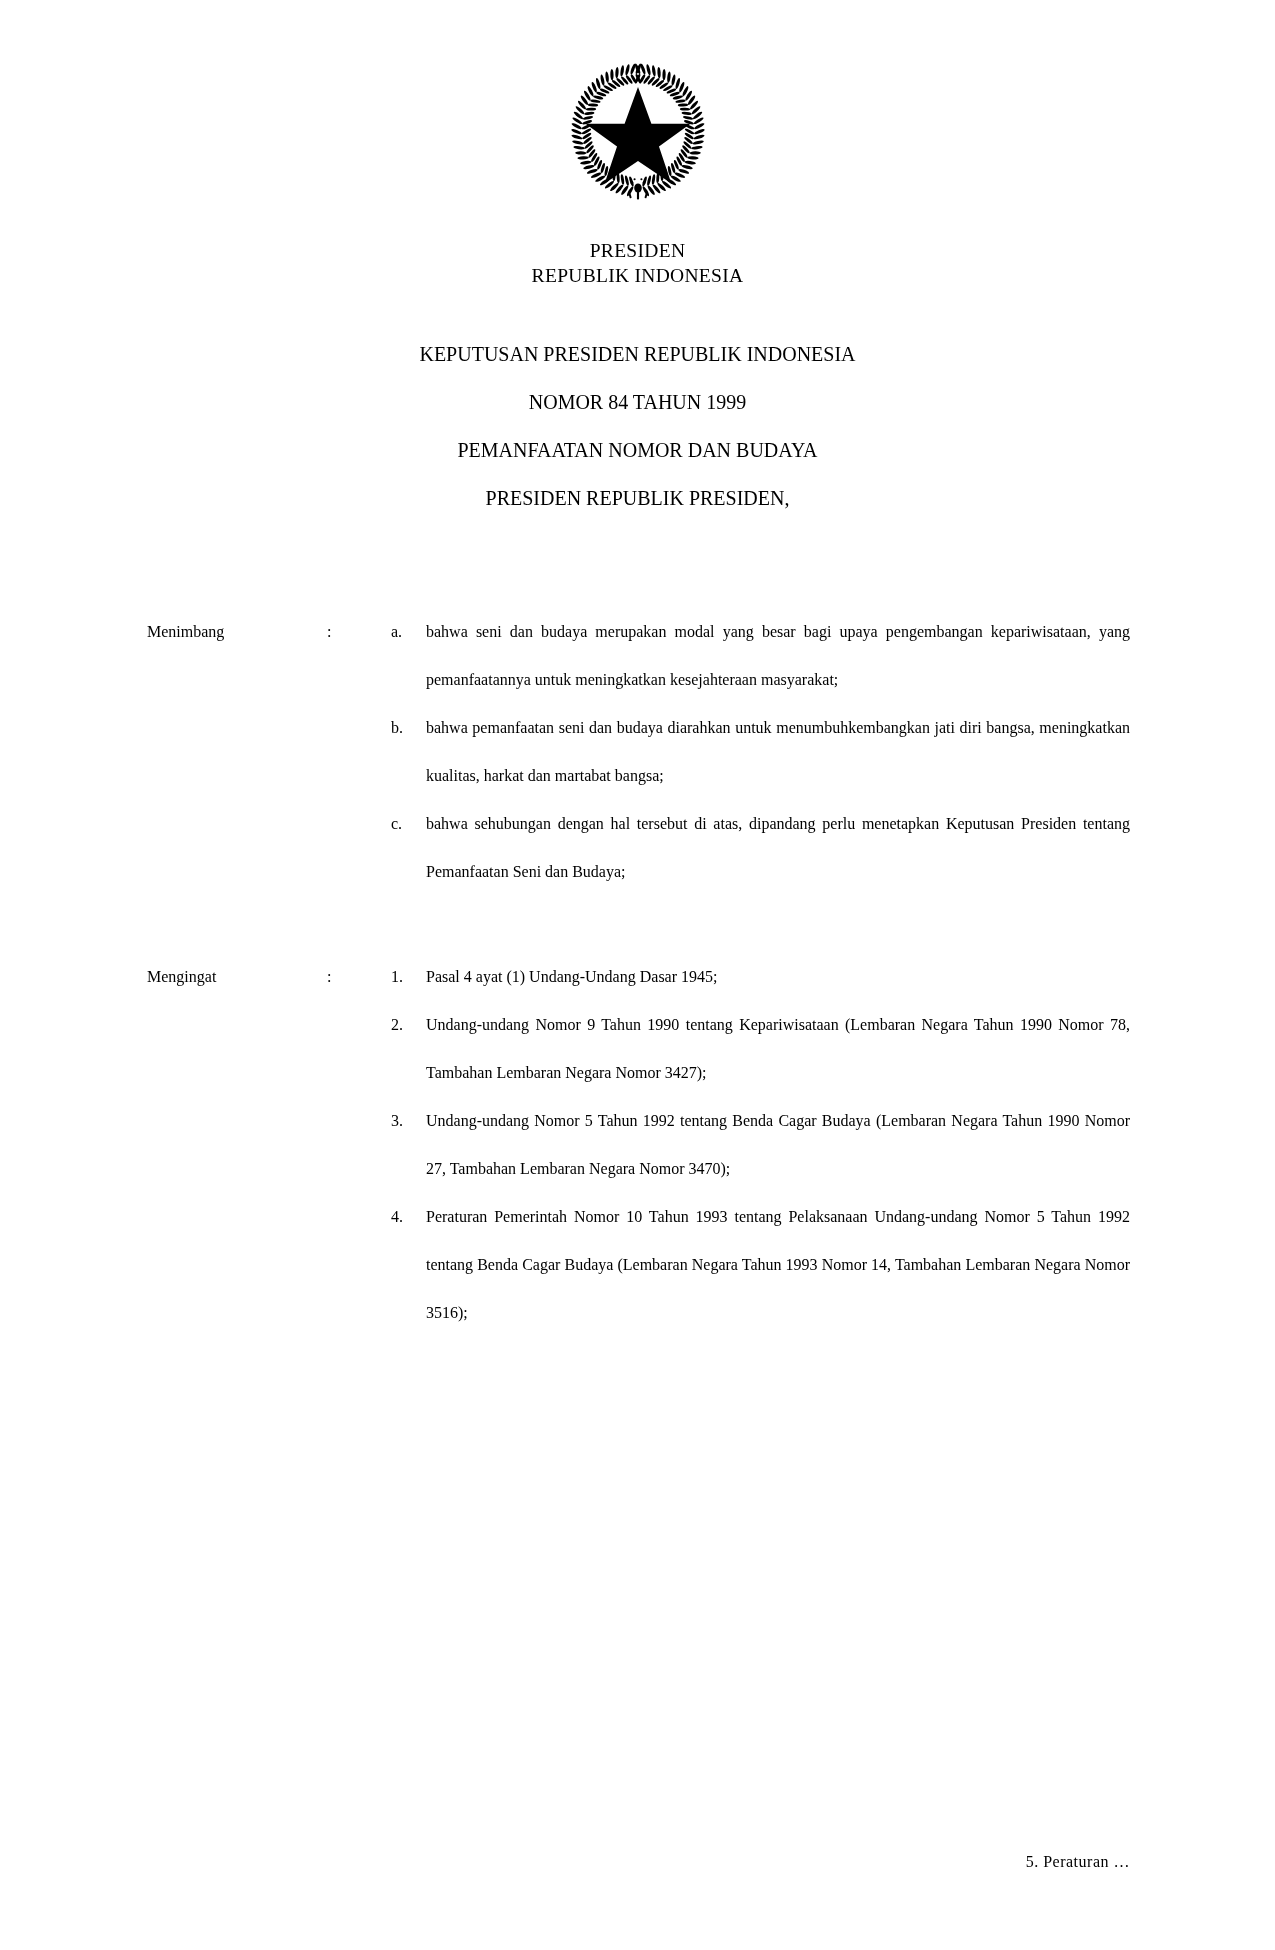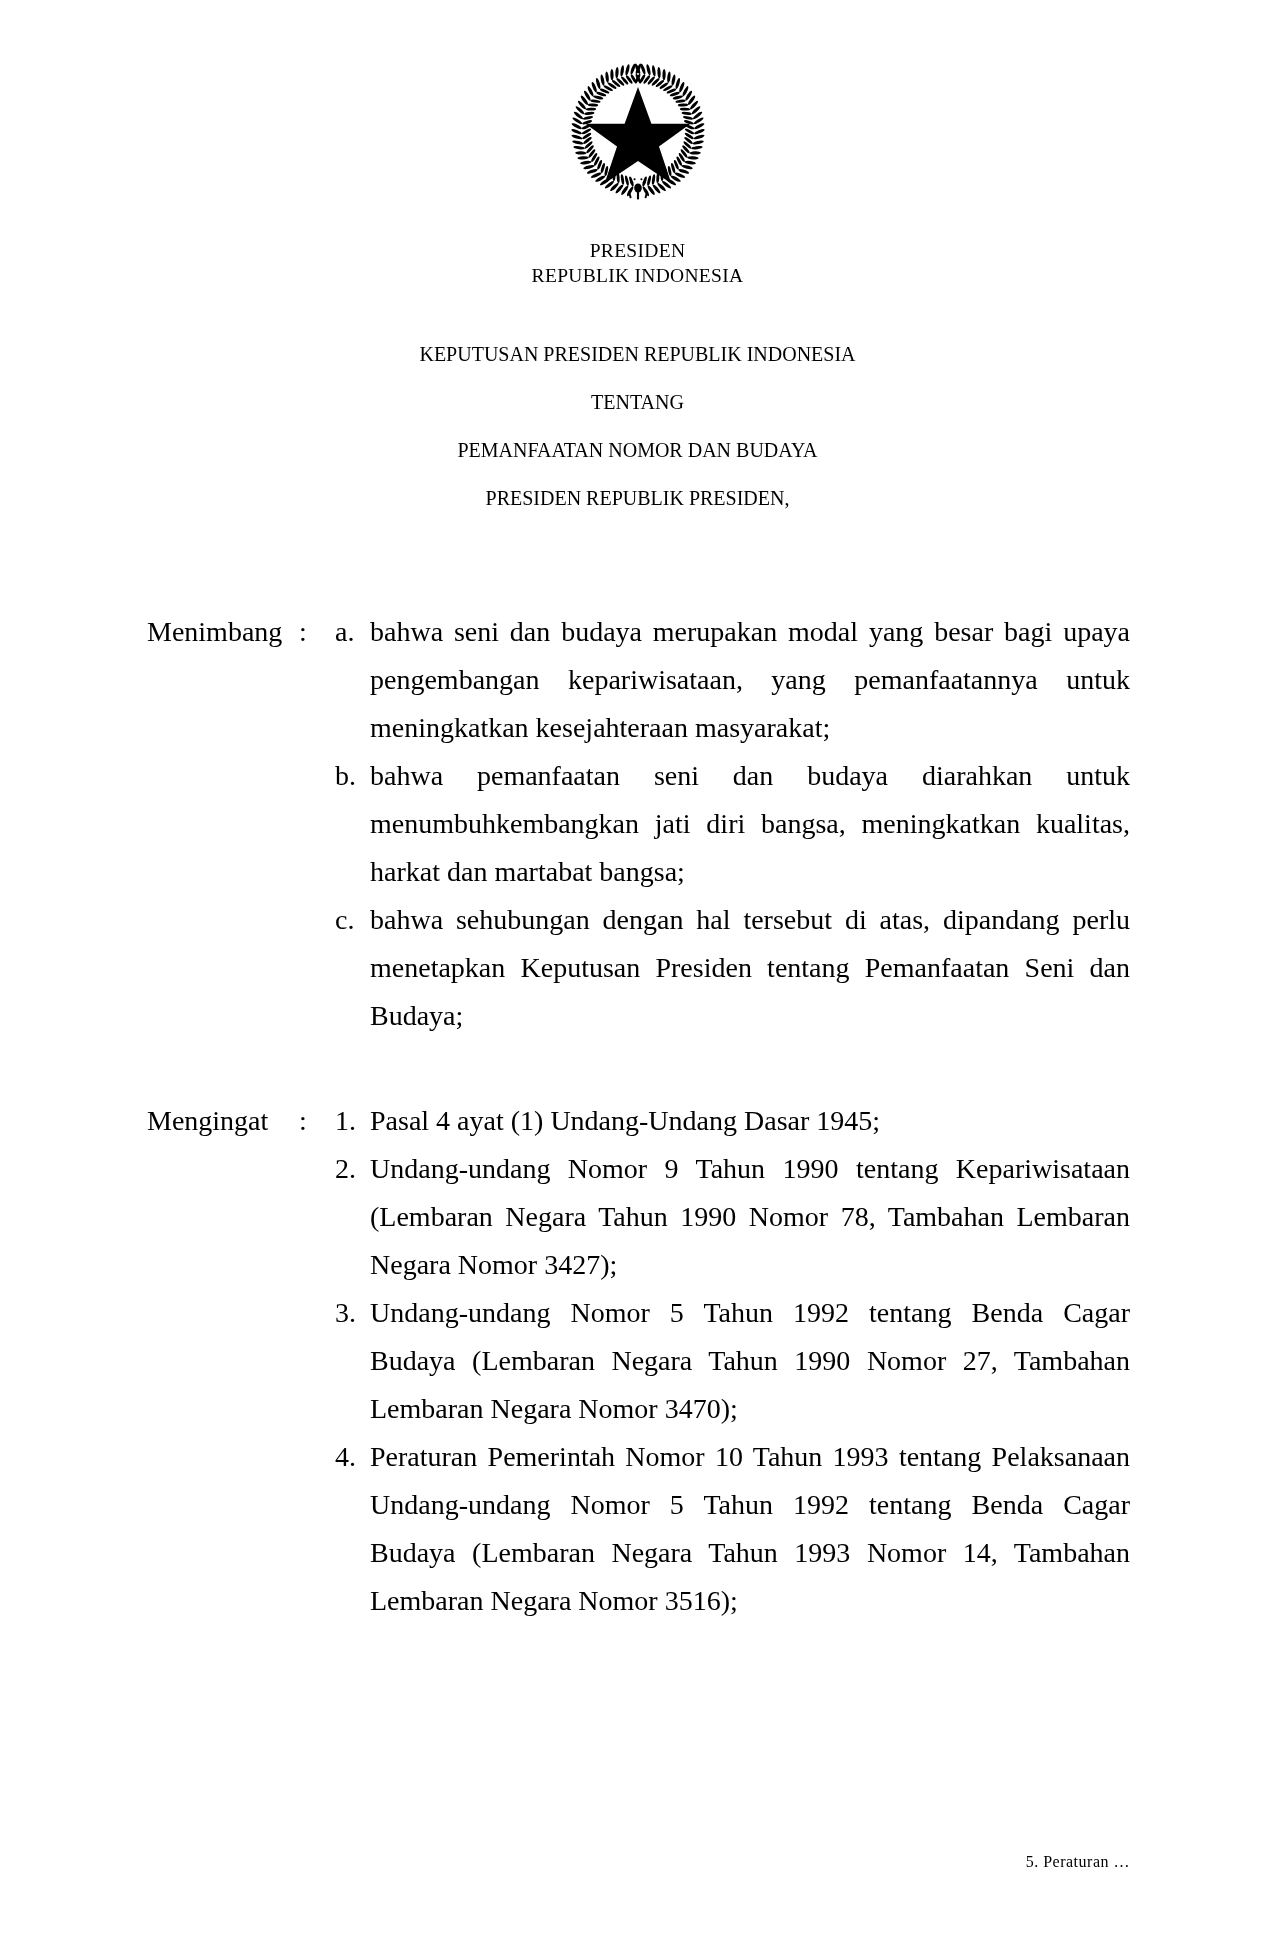--- a/index.html
+++ b/index.html
@@ -67,22 +67,23 @@
   
   .body {
     position: absolute;
     top: 598px;
     left: 147px;
     width: 983px;
   }
   .clause {
     display: flex;
     align-items: flex-start;
-    font-size: 28px;
+    font-size: 16px;
     line-height: 48px;
+    gap: 28px;
   }
   .clause .label {
     width: 152px;
     flex: 0 0 152px;
     white-space: nowrap;
   }
   .clause .colon {
     width: 36px;
     flex: 0 0 36px;
     white-space: nowrap;
@@ -289,21 +290,21 @@
     </svg>
   </div>
 
   <div class="header-caption">
     <div>PRESIDEN</div>
     <div>REPUBLIK INDONESIA</div>
   </div>
 
   <div class="title-block">
     <div class="tline">KEPUTUSAN PRESIDEN REPUBLIK INDONESIA</div>
-    <div class="tline">TENTANG</div>
+    <div class="tline">NOMOR 84 TAHUN 1999</div>
     <div class="tline">PEMANFAATAN NOMOR DAN BUDAYA</div>
     <div class="tline">PRESIDEN REPUBLIK PRESIDEN,</div>
   </div>
 
   <div class="body">
 
     <div class="clause">
       <div class="label">Menimbang</div>
       <div class="colon">:</div>
       <div class="items">

